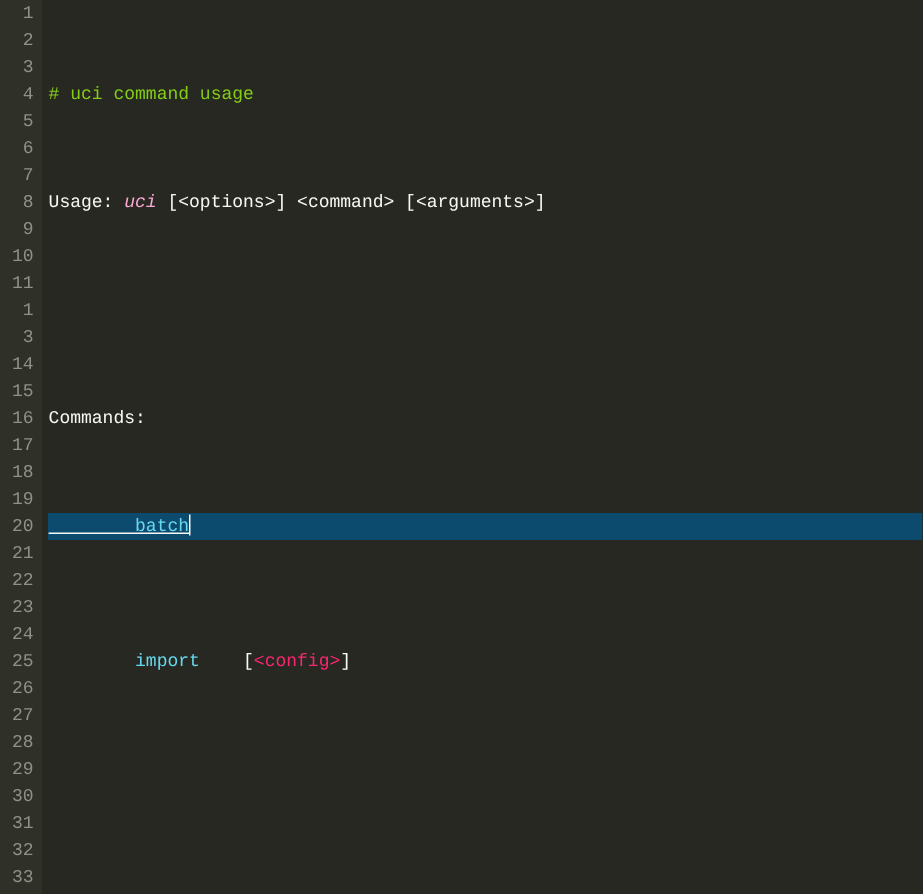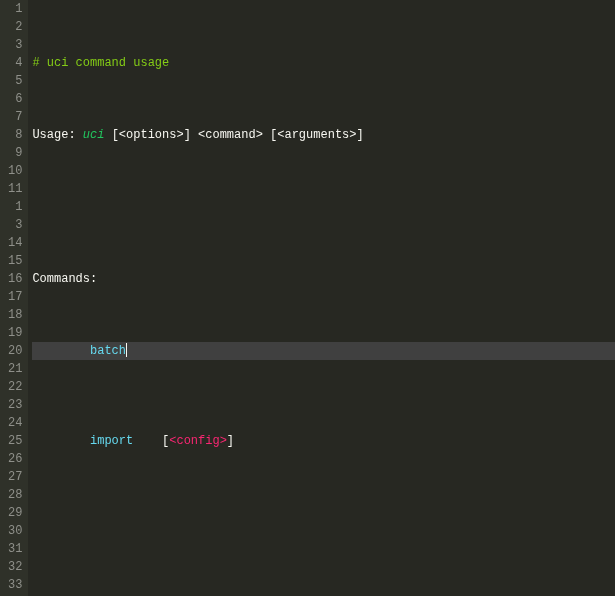--- a/index.html
+++ b/index.html
@@ -18,25 +18,25 @@
     background: #2f3129;
     color: #8f908a;
     text-align: right;
     padding: 0 6px 0 8px;
     user-select: none;
     flex-shrink: 0;
   }
   .gutter .ln { height: 18px; }
   .code { padding-left: 4px; white-space: pre; flex: 1; }
   .line { height: 18px; position: relative; }
-  .line.active { background: #404040; }
+  .line.active { background: #0c4a6e; text-decoration: underline; }
   .comment { color: #84cc16; }
   .kw { color: #66d9ef; }       
   .tag { color: #f92672; }      
-  .hl { color: #22c55e; font-style: italic; }  
+  .hl { color: #f9a8d4; font-style: italic; }  
   .txt { color: #f8f8f2; }
   .caret {
     display: inline-block;
     width: 1px; height: 14px;
     background: #f8f8f2;
     vertical-align: middle;
     margin-top: -2px;
   }
 </style>
 </head>

